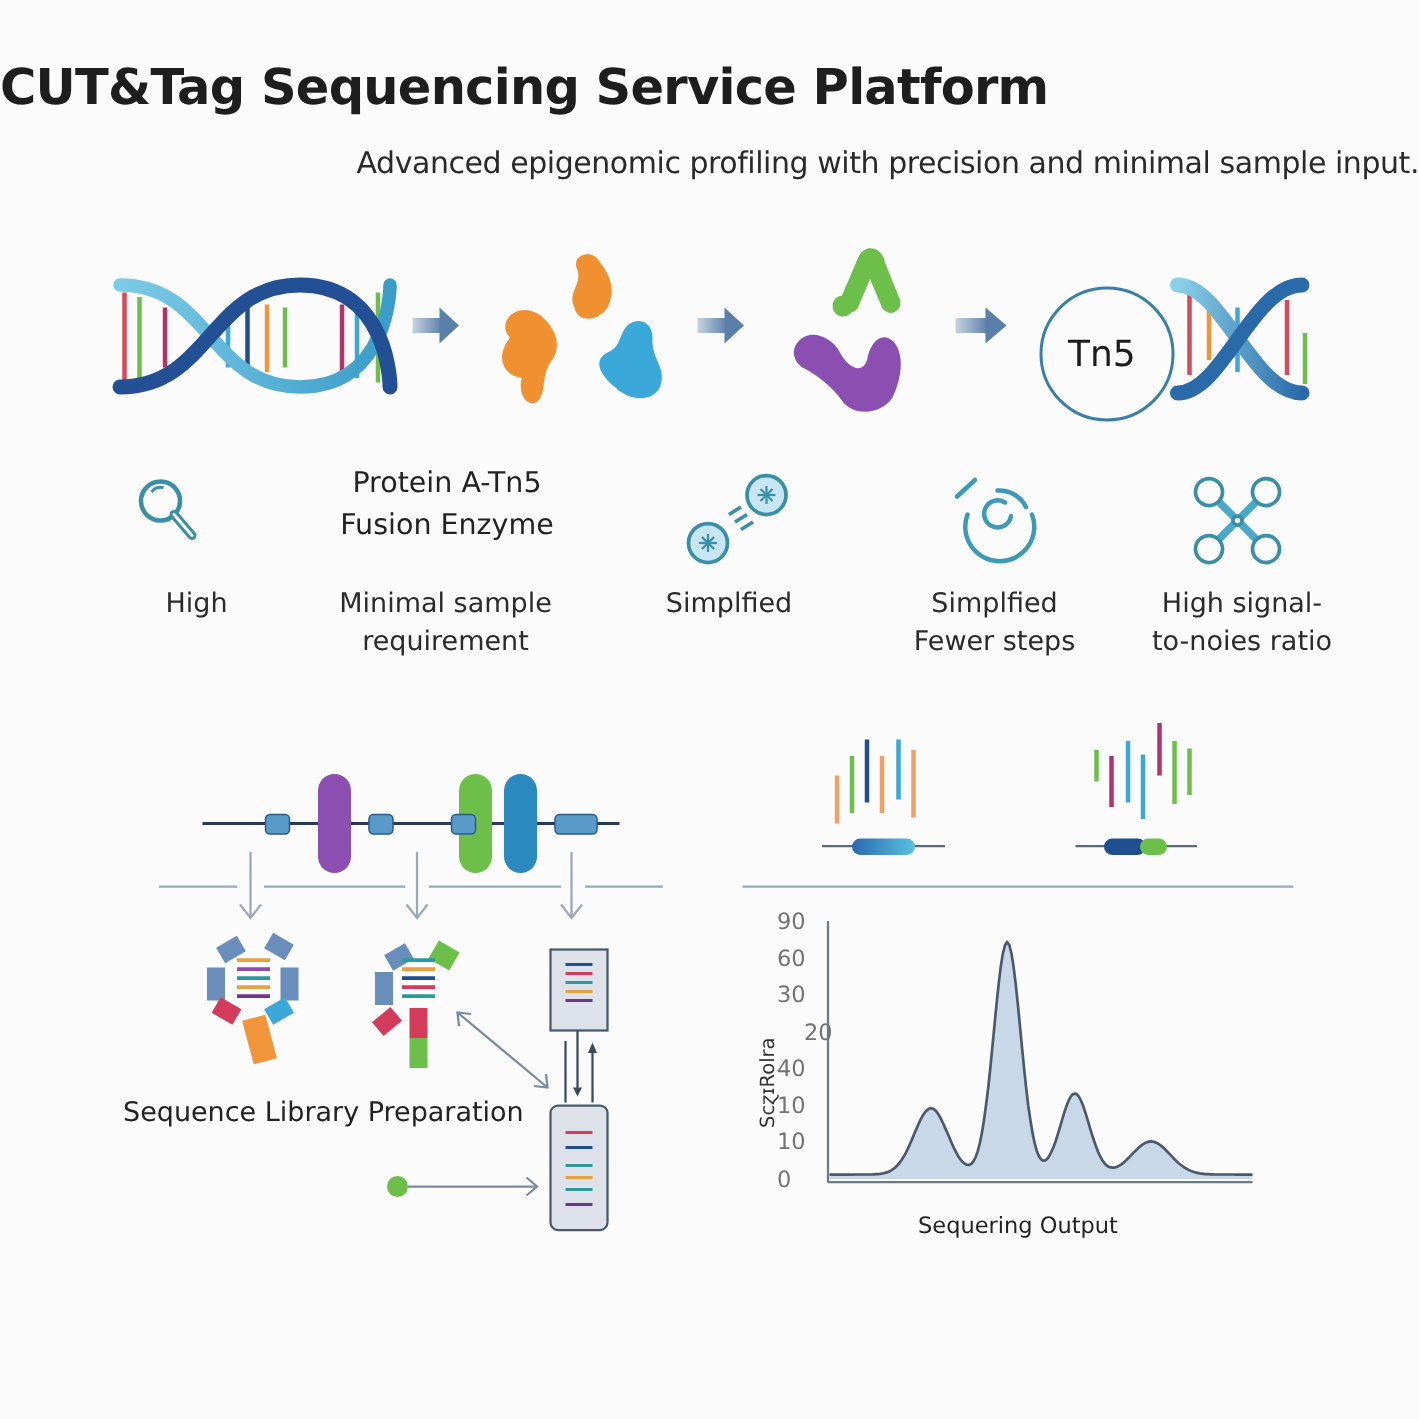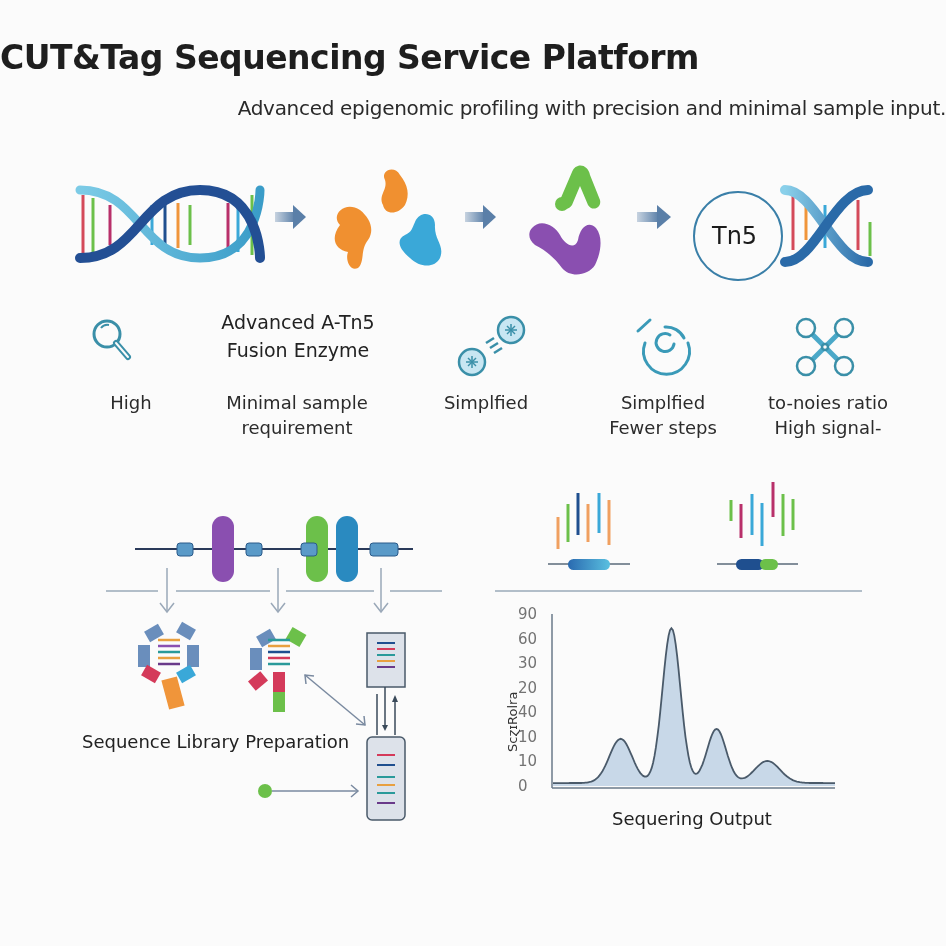--- a/index.html
+++ b/index.html
@@ -21,21 +21,21 @@
     font-size: 20px; color: #2a2a2a; letter-spacing: -0.3px;
   }
   svg { position: absolute; left: 0; top: 0; }
   .feat-label {
     text-align: center; font-size: 18px; line-height: 25px; color: #2b2b2b;
     width: 180px;
   }
   .enzyme-label { font-size: 19px; line-height: 28px; color: #222; text-align: center; width: 200px; }
   .lib-label { font-size: 18px; color: #222; }
   .tick { font-size: 15px; color: #737373; text-align: left; width: 30px; }
-  .xlabel { font-size: 18px; color: #222; }
+  .xlabel { font-size: 15px; color: #222; }
   .ylabel {
     font-size: 13px; color: #333; transform: rotate(-90deg); transform-origin: left top;
     white-space: nowrap;
   }
   .tn5-text { font-size: 24px; color: #1b1b1b; }
 </style>
 </head>
 <body>
 
 <div class="abs title">CUT&amp;Tag Sequencing Service Platform</div>
@@ -281,49 +281,49 @@
     <line x1="552" y1="614" x2="552" y2="788" stroke="#6a7a8a" stroke-width="1.5"></line>
     <line x1="552" y1="788" x2="835" y2="788" stroke="#6a7a8a" stroke-width="1.5"></line>
     <path id="chart-area" fill="#c8d8e8" stroke="none" d="M553.0 783.1 L554.4 783.1 L555.8 783.1 L557.2 783.1 L558.6 783.1 L560.0 783.1 L561.5 783.1 L562.9 783.1 L564.3 783.1 L565.7 783.1 L567.1 783.1 L568.5 783.1 L569.9 783.0 L571.3 783.0 L572.7 783.0 L574.1 783.0 L575.6 783.0 L577.0 783.0 L578.4 783.0 L579.8 783.0 L581.2 783.0 L582.6 782.9 L584.0 782.8 L585.4 782.7 L586.8 782.6 L588.3 782.3 L589.7 782.0 L591.1 781.6 L592.5 781.1 L593.9 780.4 L595.3 779.5 L596.7 778.4 L598.1 777.1 L599.5 775.4 L600.9 773.5 L602.4 771.2 L603.8 768.7 L605.2 765.9 L606.6 762.8 L608.0 759.6 L609.4 756.2 L610.8 752.9 L612.2 749.7 L613.6 746.7 L615.0 744.0 L616.5 741.8 L617.9 740.2 L619.3 739.2 L620.7 738.8 L622.1 739.2 L623.5 740.2 L624.9 741.8 L626.3 744.0 L627.7 746.7 L629.1 749.7 L630.5 752.9 L632.0 756.2 L633.4 759.5 L634.8 762.8 L636.2 765.8 L637.6 768.6 L639.0 771.0 L640.4 773.1 L641.8 774.7 L643.2 775.9 L644.6 776.5 L646.1 776.6 L647.5 775.9 L648.9 774.3 L650.3 771.7 L651.7 767.9 L653.1 762.7 L654.5 755.9 L655.9 747.4 L657.3 737.2 L658.8 725.3 L660.2 712.1 L661.6 697.9 L663.0 683.3 L664.4 668.9 L665.8 655.7 L667.2 644.3 L668.6 635.6 L670.0 630.1 L671.4 628.2 L672.9 630.1 L674.3 635.6 L675.7 644.4 L677.1 655.7 L678.5 668.9 L679.9 683.3 L681.3 697.9 L682.7 712.1 L684.1 725.3 L685.5 737.1 L687.0 747.2 L688.4 755.6 L689.8 762.3 L691.2 767.3 L692.6 770.7 L694.0 772.9 L695.4 773.8 L696.8 773.6 L698.2 772.5 L699.6 770.5 L701.0 767.7 L702.5 764.3 L703.9 760.3 L705.3 755.9 L706.7 751.2 L708.1 746.4 L709.5 741.8 L710.9 737.6 L712.3 734.0 L713.7 731.3 L715.1 729.6 L716.6 729.0 L718.0 729.6 L719.4 731.3 L720.8 734.0 L722.2 737.5 L723.6 741.7 L725.0 746.3 L726.4 751.1 L727.8 755.8 L729.3 760.3 L730.7 764.4 L732.1 768.0 L733.5 771.0 L734.9 773.5 L736.3 775.4 L737.7 776.9 L739.1 777.8 L740.5 778.3 L741.9 778.4 L743.4 778.2 L744.8 777.8 L746.2 777.1 L747.6 776.2 L749.0 775.1 L750.4 773.9 L751.8 772.5 L753.2 771.1 L754.6 769.6 L756.0 768.1 L757.5 766.7 L758.9 765.3 L760.3 764.1 L761.7 763.0 L763.1 762.1 L764.5 761.5 L765.9 761.1 L767.3 760.9 L768.7 761.1 L770.1 761.5 L771.5 762.1 L773.0 763.0 L774.4 764.1 L775.8 765.3 L777.2 766.7 L778.6 768.2 L780.0 769.6 L781.4 771.1 L782.8 772.6 L784.2 774.0 L785.6 775.3 L787.1 776.5 L788.5 777.5 L789.9 778.5 L791.3 779.3 L792.7 780.1 L794.1 780.7 L795.5 781.2 L796.9 781.6 L798.3 781.9 L799.8 782.2 L801.2 782.4 L802.6 782.6 L804.0 782.7 L805.4 782.8 L806.8 782.9 L808.2 782.9 L809.6 783.0 L811.0 783.0 L812.4 783.0 L813.9 783.0 L815.3 783.0 L816.7 783.0 L818.1 783.0 L819.5 783.0 L820.9 783.0 L822.3 783.0 L823.7 783.1 L825.1 783.1 L826.5 783.1 L828.0 783.1 L829.4 783.1 L830.8 783.1 L832.2 783.1 L833.6 783.1 L835.0 783.1 L835 786 L553 786 Z"></path>
     <path id="chart-line" fill="none" stroke="#4a5a6a" stroke-width="1.8" d="M553.0 783.1 L554.4 783.1 L555.8 783.1 L557.2 783.1 L558.6 783.1 L560.0 783.1 L561.5 783.1 L562.9 783.1 L564.3 783.1 L565.7 783.1 L567.1 783.1 L568.5 783.1 L569.9 783.0 L571.3 783.0 L572.7 783.0 L574.1 783.0 L575.6 783.0 L577.0 783.0 L578.4 783.0 L579.8 783.0 L581.2 783.0 L582.6 782.9 L584.0 782.8 L585.4 782.7 L586.8 782.6 L588.3 782.3 L589.7 782.0 L591.1 781.6 L592.5 781.1 L593.9 780.4 L595.3 779.5 L596.7 778.4 L598.1 777.1 L599.5 775.4 L600.9 773.5 L602.4 771.2 L603.8 768.7 L605.2 765.9 L606.6 762.8 L608.0 759.6 L609.4 756.2 L610.8 752.9 L612.2 749.7 L613.6 746.7 L615.0 744.0 L616.5 741.8 L617.9 740.2 L619.3 739.2 L620.7 738.8 L622.1 739.2 L623.5 740.2 L624.9 741.8 L626.3 744.0 L627.7 746.7 L629.1 749.7 L630.5 752.9 L632.0 756.2 L633.4 759.5 L634.8 762.8 L636.2 765.8 L637.6 768.6 L639.0 771.0 L640.4 773.1 L641.8 774.7 L643.2 775.9 L644.6 776.5 L646.1 776.6 L647.5 775.9 L648.9 774.3 L650.3 771.7 L651.7 767.9 L653.1 762.7 L654.5 755.9 L655.9 747.4 L657.3 737.2 L658.8 725.3 L660.2 712.1 L661.6 697.9 L663.0 683.3 L664.4 668.9 L665.8 655.7 L667.2 644.3 L668.6 635.6 L670.0 630.1 L671.4 628.2 L672.9 630.1 L674.3 635.6 L675.7 644.4 L677.1 655.7 L678.5 668.9 L679.9 683.3 L681.3 697.9 L682.7 712.1 L684.1 725.3 L685.5 737.1 L687.0 747.2 L688.4 755.6 L689.8 762.3 L691.2 767.3 L692.6 770.7 L694.0 772.9 L695.4 773.8 L696.8 773.6 L698.2 772.5 L699.6 770.5 L701.0 767.7 L702.5 764.3 L703.9 760.3 L705.3 755.9 L706.7 751.2 L708.1 746.4 L709.5 741.8 L710.9 737.6 L712.3 734.0 L713.7 731.3 L715.1 729.6 L716.6 729.0 L718.0 729.6 L719.4 731.3 L720.8 734.0 L722.2 737.5 L723.6 741.7 L725.0 746.3 L726.4 751.1 L727.8 755.8 L729.3 760.3 L730.7 764.4 L732.1 768.0 L733.5 771.0 L734.9 773.5 L736.3 775.4 L737.7 776.9 L739.1 777.8 L740.5 778.3 L741.9 778.4 L743.4 778.2 L744.8 777.8 L746.2 777.1 L747.6 776.2 L749.0 775.1 L750.4 773.9 L751.8 772.5 L753.2 771.1 L754.6 769.6 L756.0 768.1 L757.5 766.7 L758.9 765.3 L760.3 764.1 L761.7 763.0 L763.1 762.1 L764.5 761.5 L765.9 761.1 L767.3 760.9 L768.7 761.1 L770.1 761.5 L771.5 762.1 L773.0 763.0 L774.4 764.1 L775.8 765.3 L777.2 766.7 L778.6 768.2 L780.0 769.6 L781.4 771.1 L782.8 772.6 L784.2 774.0 L785.6 775.3 L787.1 776.5 L788.5 777.5 L789.9 778.5 L791.3 779.3 L792.7 780.1 L794.1 780.7 L795.5 781.2 L796.9 781.6 L798.3 781.9 L799.8 782.2 L801.2 782.4 L802.6 782.6 L804.0 782.7 L805.4 782.8 L806.8 782.9 L808.2 782.9 L809.6 783.0 L811.0 783.0 L812.4 783.0 L813.9 783.0 L815.3 783.0 L816.7 783.0 L818.1 783.0 L819.5 783.0 L820.9 783.0 L822.3 783.0 L823.7 783.1 L825.1 783.1 L826.5 783.1 L828.0 783.1 L829.4 783.1 L830.8 783.1 L832.2 783.1 L833.6 783.1 L835.0 783.1 "></path>
   </g>
 </svg>
 
 <div class="abs tn5-text" style="left:712px; top:222px;">Tn5</div>
 
 <div class="abs enzyme-label" style="left:198px; top:308px;">
-  <div>Advanced A-Tn5</div>
+  <div>Protein A-Tn5</div>
   <div>Fusion Enzyme</div>
 </div>
 
 <div class="abs feat-label" style="left:41px; top:390px;">
   <div>High</div>
 </div>
 <div class="abs feat-label" style="left:207px; top:390px;">
   <div>Minimal sample</div>
   <div>requirement</div>
 </div>
 <div class="abs feat-label" style="left:396px; top:390px;">
   <div>Simplfied</div>
 </div>
 <div class="abs feat-label" style="left:573px; top:390px;">
   <div>Simplfied</div>
   <div>Fewer steps</div>
 </div>
 <div class="abs feat-label" style="left:738px; top:390px;">
+  <div>High signal-</div>
   <div>to-noies ratio</div>
-  <div>High signal-</div>
 </div>
 
 <div class="abs lib-label" style="left:82px; top:731px;">Sequence Library Preparation</div>
 
 <div id="yticks">
     <div class="abs tick" style="left: 518px; top: 777px;">0</div>
     <div class="abs tick" style="left: 518px; top: 752.429px;">10</div>
     <div class="abs tick" style="left: 518px; top: 727.857px;">10</div>
     <div class="abs tick" style="left: 518px; top: 703.286px;">40</div>
-    <div class="abs tick" style="left: 518px; top: 678.714px;">20</div>
+    <div class="abs tick" style="left: 536px; top: 678.714px;">20</div>
     <div class="abs tick" style="left: 518px; top: 654.143px;">30</div>
     <div class="abs tick" style="left: 518px; top: 629.571px;">60</div>
     <div class="abs tick" style="left: 518px; top: 605px;">90</div>
   </div>
 <div class="abs ylabel" style="left:505px; top:752px;">ScɀɪRolra</div>
 <div class="abs xlabel" style="left:612px; top:808px;">Sequering Output</div>
 
 </body></html>

